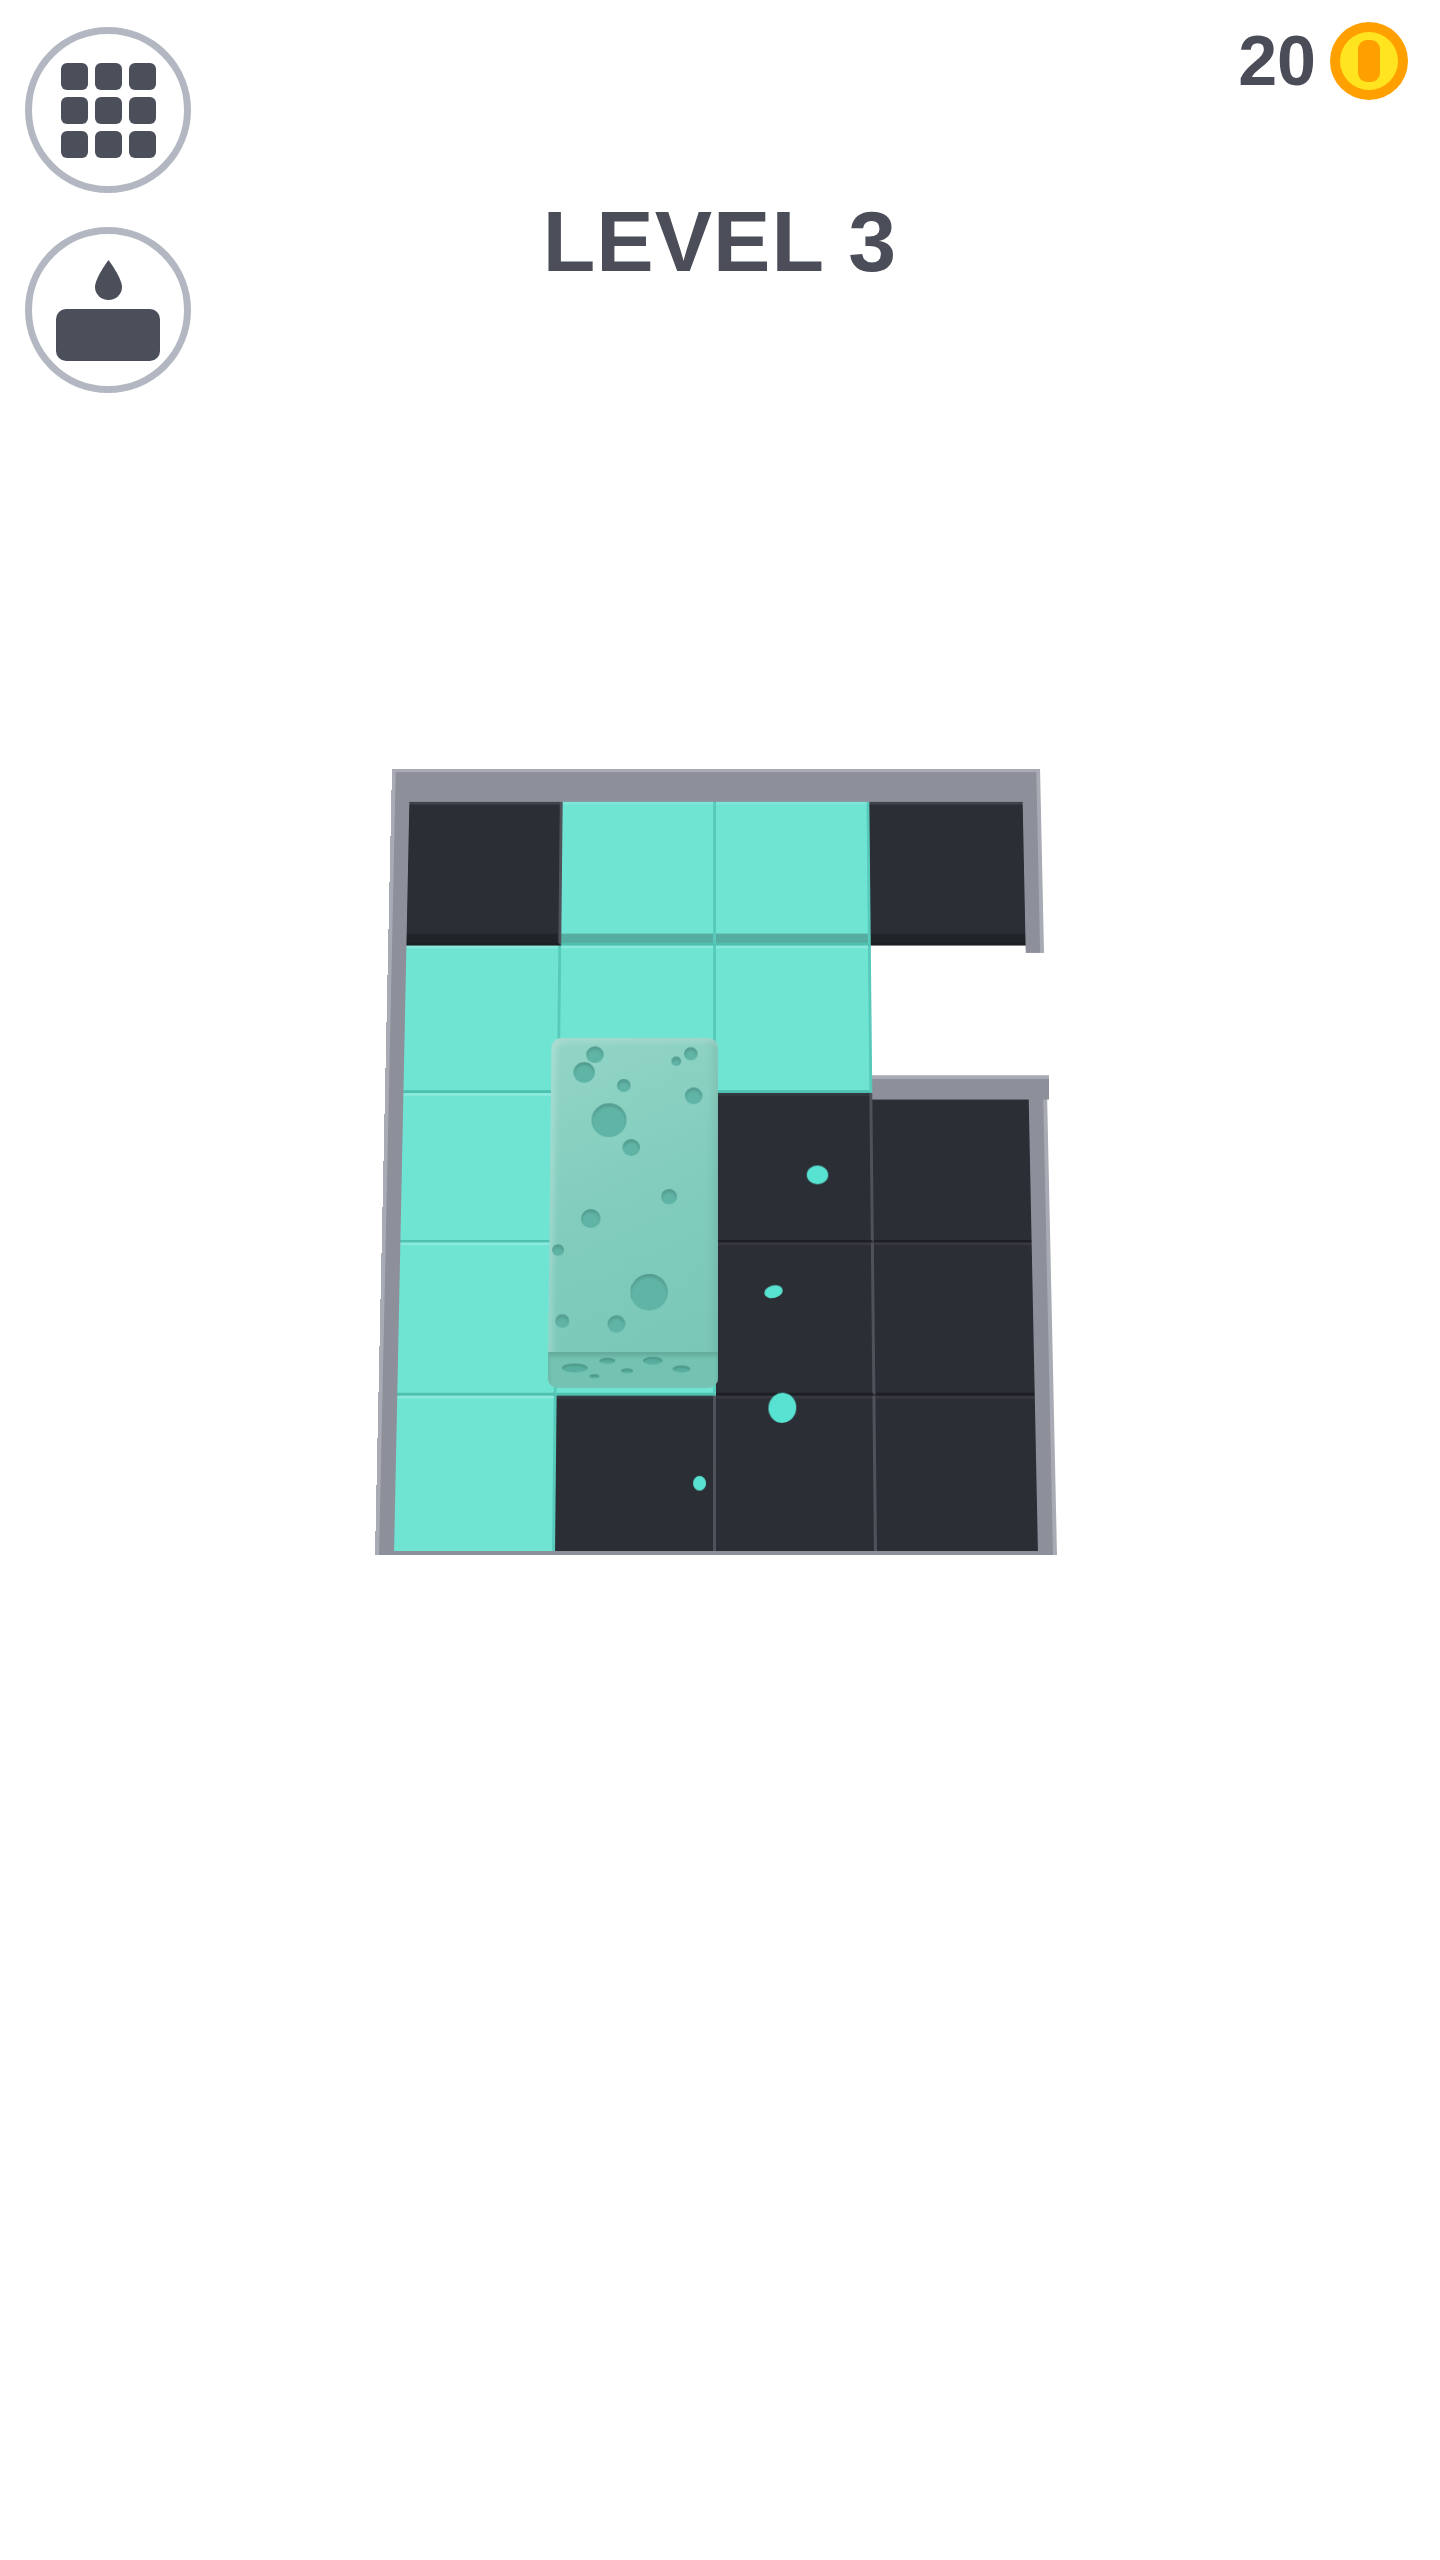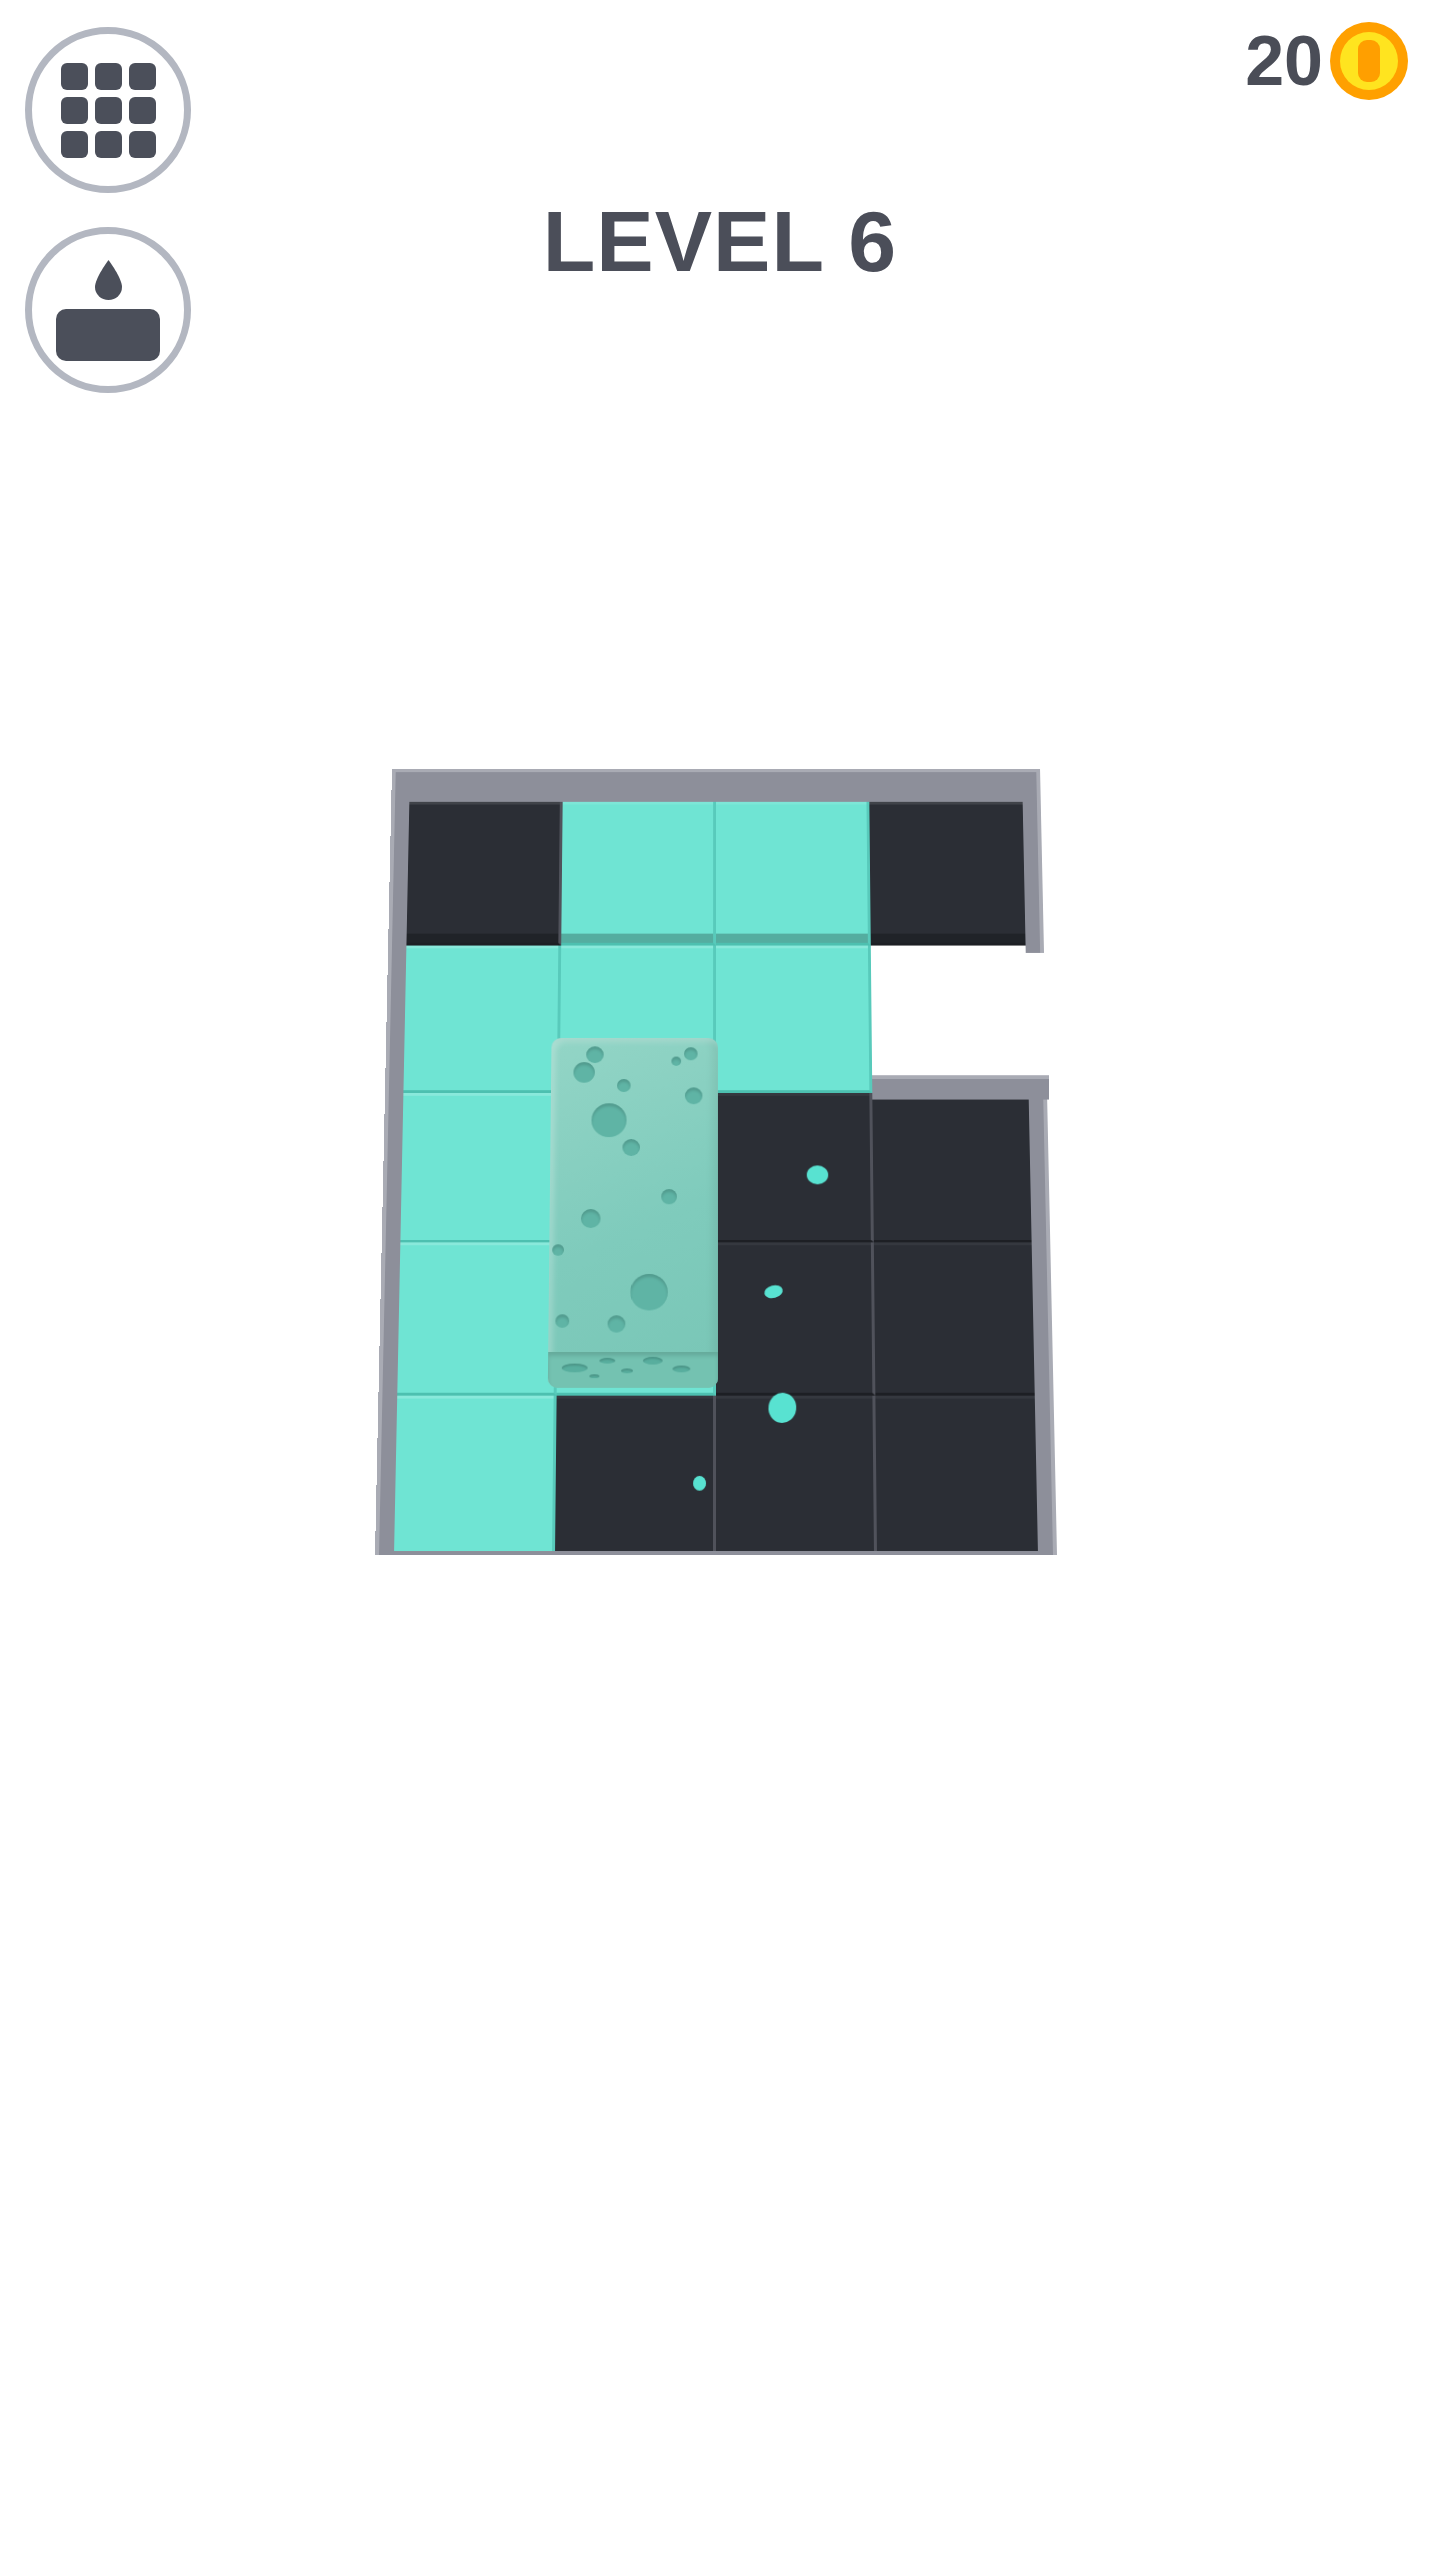--- a/index.html
+++ b/index.html
@@ -34,21 +34,21 @@
   .sponge-icon { display:flex; flex-direction:column; align-items:center; }
   .sponge-icon .drop { margin-bottom:9px; }
   .sponge-icon .bar {
     width:104px; height:52px;
     background:#4b4f5a; border-radius:10px;
   }
 
   
   .coin-wrap {
     position:absolute; top:22px; right:32px;
-    display:flex; align-items:flex-start; gap:7px;
+    display:flex; align-items:flex-start; gap:14px;
   }
   .coin-count {
     font-size:70px; font-weight:700; color:#4a4d57;
     line-height:78px;
   }
   .coin {
     width:78px; height:78px; border-radius:50%;
     background:#ffa000;
     display:flex; align-items:center; justify-content:center;
   }
@@ -181,21 +181,21 @@
 
 <div class="coin-wrap">
   <div class="coin-count">20</div>
   <div class="coin">
     <div class="coin-inner">
         <div class="coin-bar"></div>
       </div>
   </div>
 </div>
 
-<div class="level-title">LEVEL 6</div>
+<div class="level-title">LEVEL 3</div>
 
 <div id="board">
   <div class="lip" id="lip-top"></div>
   <div class="lip" id="lip-left"></div>
   <div class="lip" id="lip-right-top"></div>
   <div class="lip" id="lip-right-bottom"></div>
 
   <div id="tile-grid">
       <div class="tile tile-dark tile-toprow"></div>
       <div class="tile tile-teal tile-toprow"></div>

